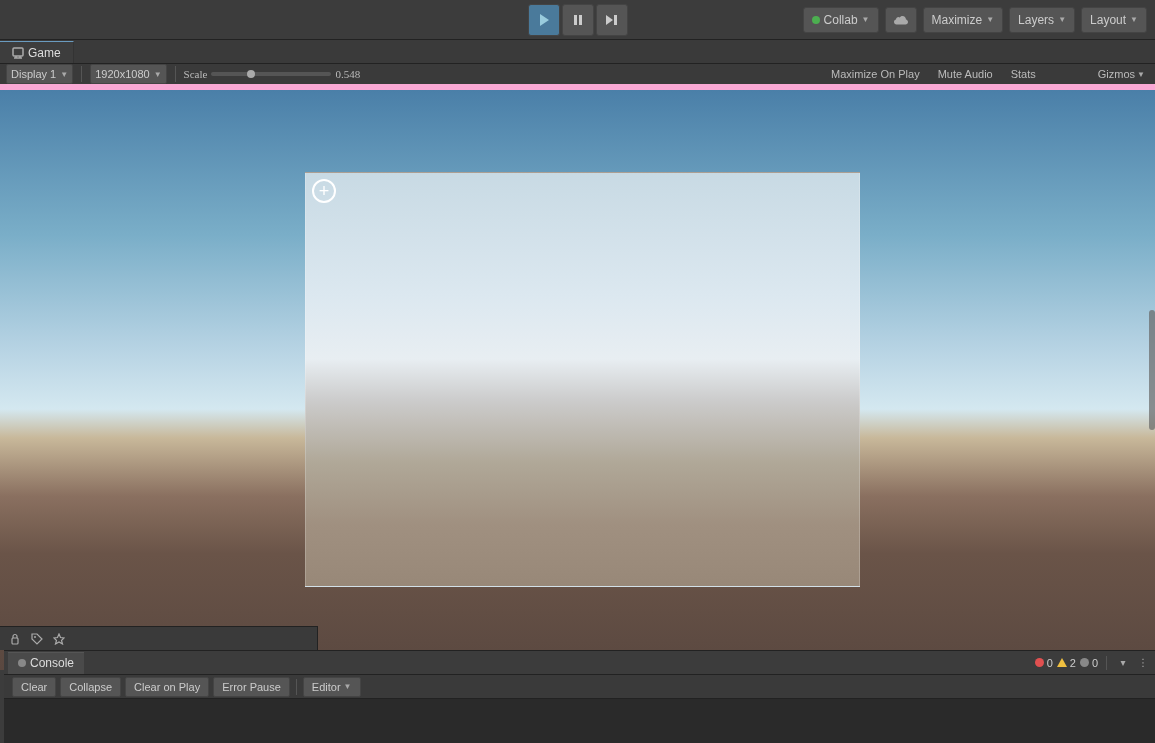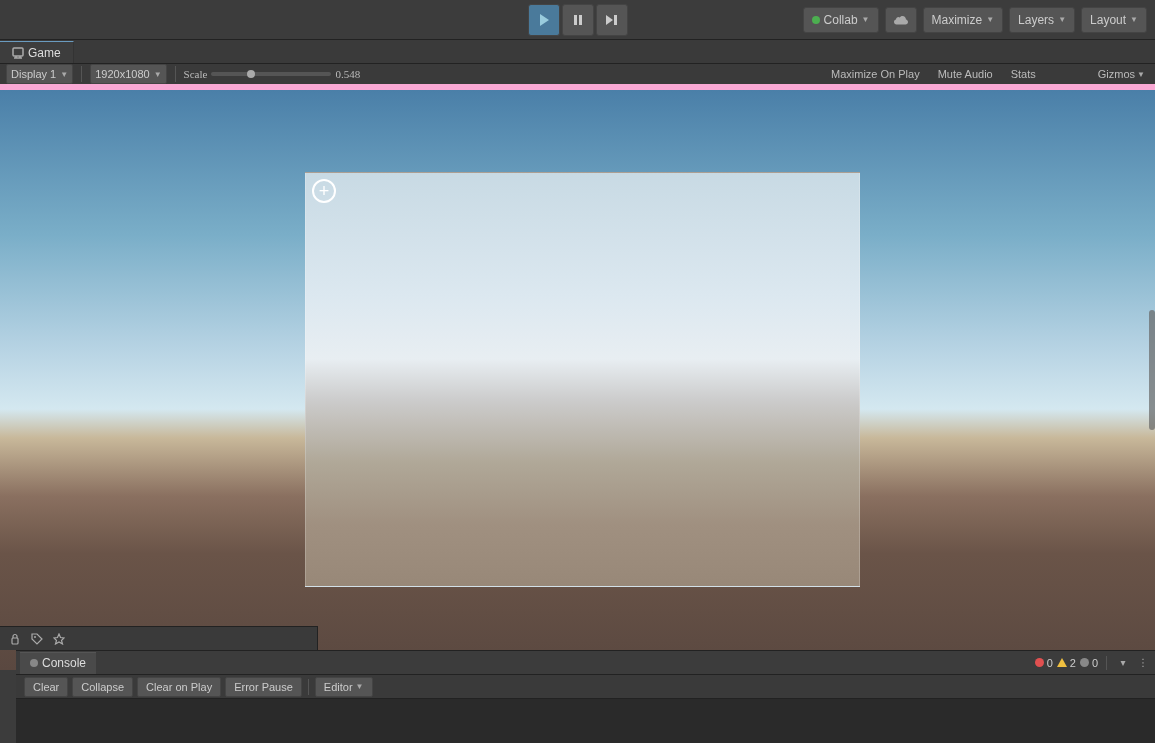--- a/index.html
+++ b/index.html
@@ -252,21 +252,21 @@
       width: 8px;
       height: 200px;
       background: #555;
       border-radius: 4px;
     }
 
     
     .console-panel {
       position: absolute;
       bottom: 0;
-      left: 16px;
+      left: 4px;
       right: 0;
       height: 93px;
       background: #3a3a3a;
       border-top: 1px solid #222;
     }
 
     .console-header {
       height: 24px;
       background: #3c3c3c;
       display: flex;

